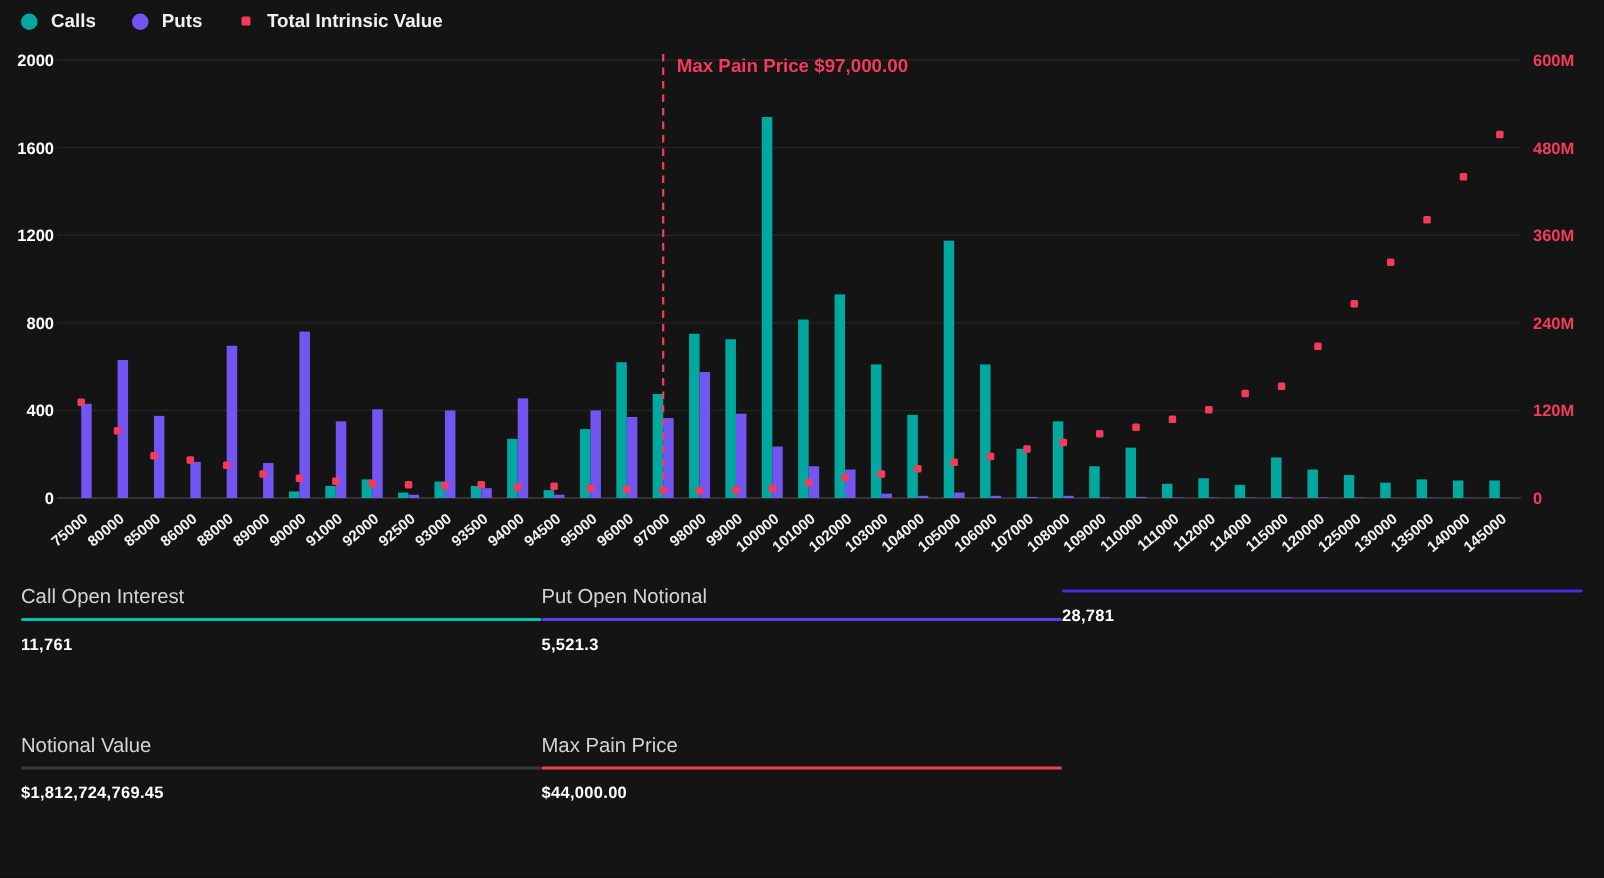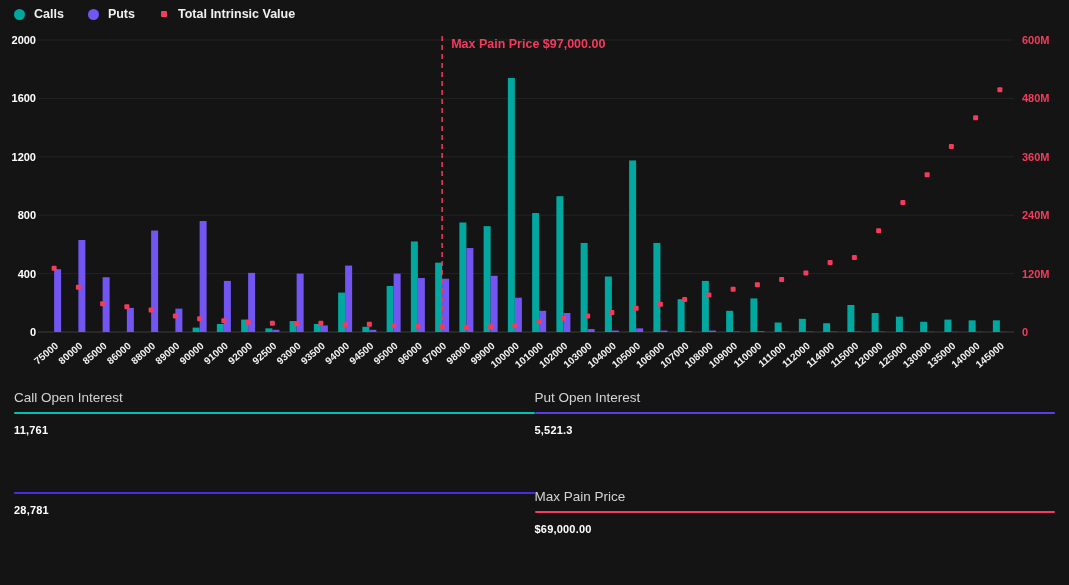--- a/index.html
+++ b/index.html
@@ -16,21 +16,21 @@
   }
   .legend-item { display:flex; align-items:center; gap:9px; cursor:pointer; }
   .legend-dot { width:11px; height:11px; border-radius:50%; }
   .legend-sq  { width:6px; height:6px; border-radius:1px; margin:0 2px; }
   .legend-label { font-size:12.5px; font-weight:bold; color:#f0f0f0; }
   
   svg.chart { position:absolute; top:0; left:0; }
   
   .stats {
     position:absolute; left:0; right:0; top:382px; bottom:0;
-    display:grid; grid-template-columns:1fr 1fr;
+    display:grid; grid-template-columns:1fr 1fr 1fr;
     padding:2px 14px 4px 14px;
   }
   .stat { padding-top:6px; }
   .stat-label { font-size:13.5px; color:#d4d4d4; height:19px; }
   .stat-line  { height:2px; background:#3a3a3a; margin:3px 0 10px 0; border-radius:1px; }
   .stat-value { font-size:11px; font-weight:bold; color:#ffffff; letter-spacing:.2px; }
 </style>
 </head>
 <body>
 
@@ -228,27 +228,32 @@
       <text x="451.125" y="48" fill="#F43B5C" font-size="12.5" font-weight="bold" text-anchor="start">Max Pain Price $97,000.00</text>
     </svg>
 
   <div class="stats">
     <div class="stat">
       <div class="stat-label">Call Open Interest</div>
       <div class="stat-line" style="background: rgb(0, 194, 179);"></div>
       <div class="stat-value">11,761</div>
     </div>
     <div class="stat">
-      <div class="stat-label">Put Open Interest</div>
+      <div class="stat-label">Put Open Notional</div>
       <div class="stat-line" style="background: rgb(91, 62, 232);"></div>
       <div class="stat-value">5,521.3</div>
     </div>
     <div class="stat">
       <div class="stat-line" style="background: rgb(75, 43, 227);"></div>
       <div class="stat-value">28,781</div>
     </div>
     <div class="stat">
+      <div class="stat-label">Notional Value</div>
+      <div class="stat-line" style="background: rgb(58, 58, 58);"></div>
+      <div class="stat-value">$1,812,724,769.45</div>
+    </div>
+    <div class="stat">
       <div class="stat-label">Max Pain Price</div>
       <div class="stat-line" style="background: rgb(244, 59, 92);"></div>
-      <div class="stat-value">$69,000.00</div>
+      <div class="stat-value">$44,000.00</div>
     </div>
   </div>
 </div>
 
 </body></html>

